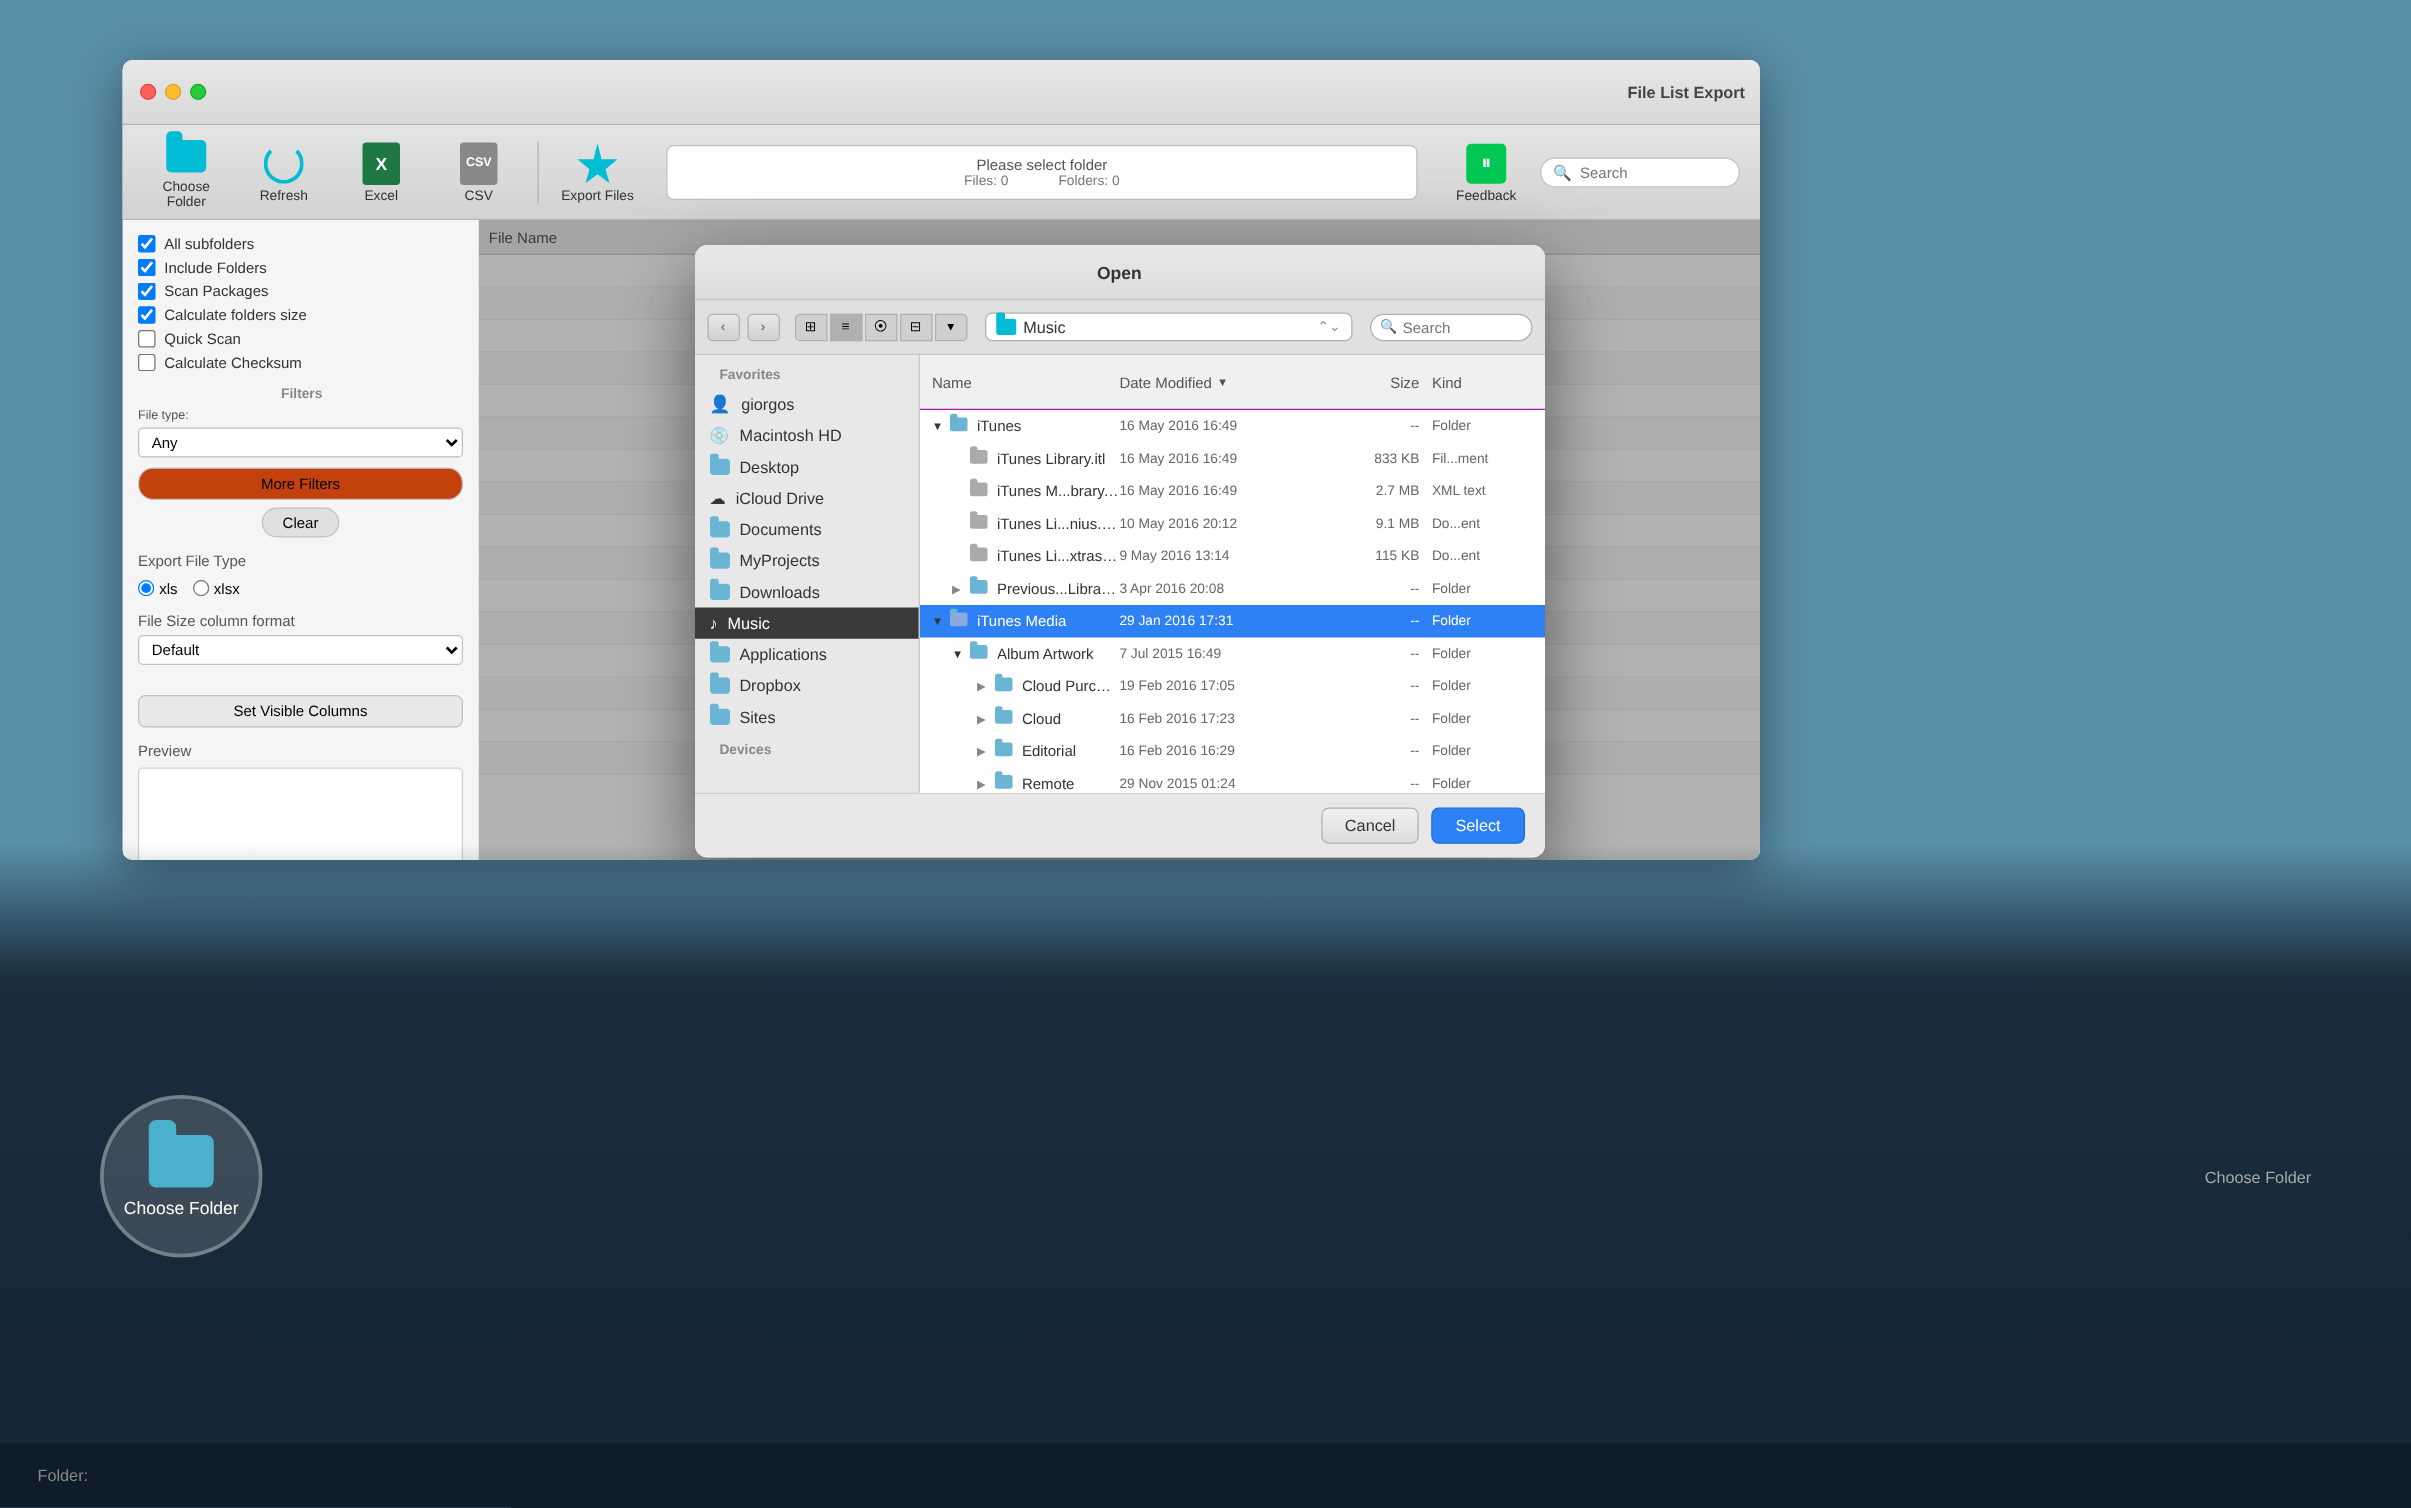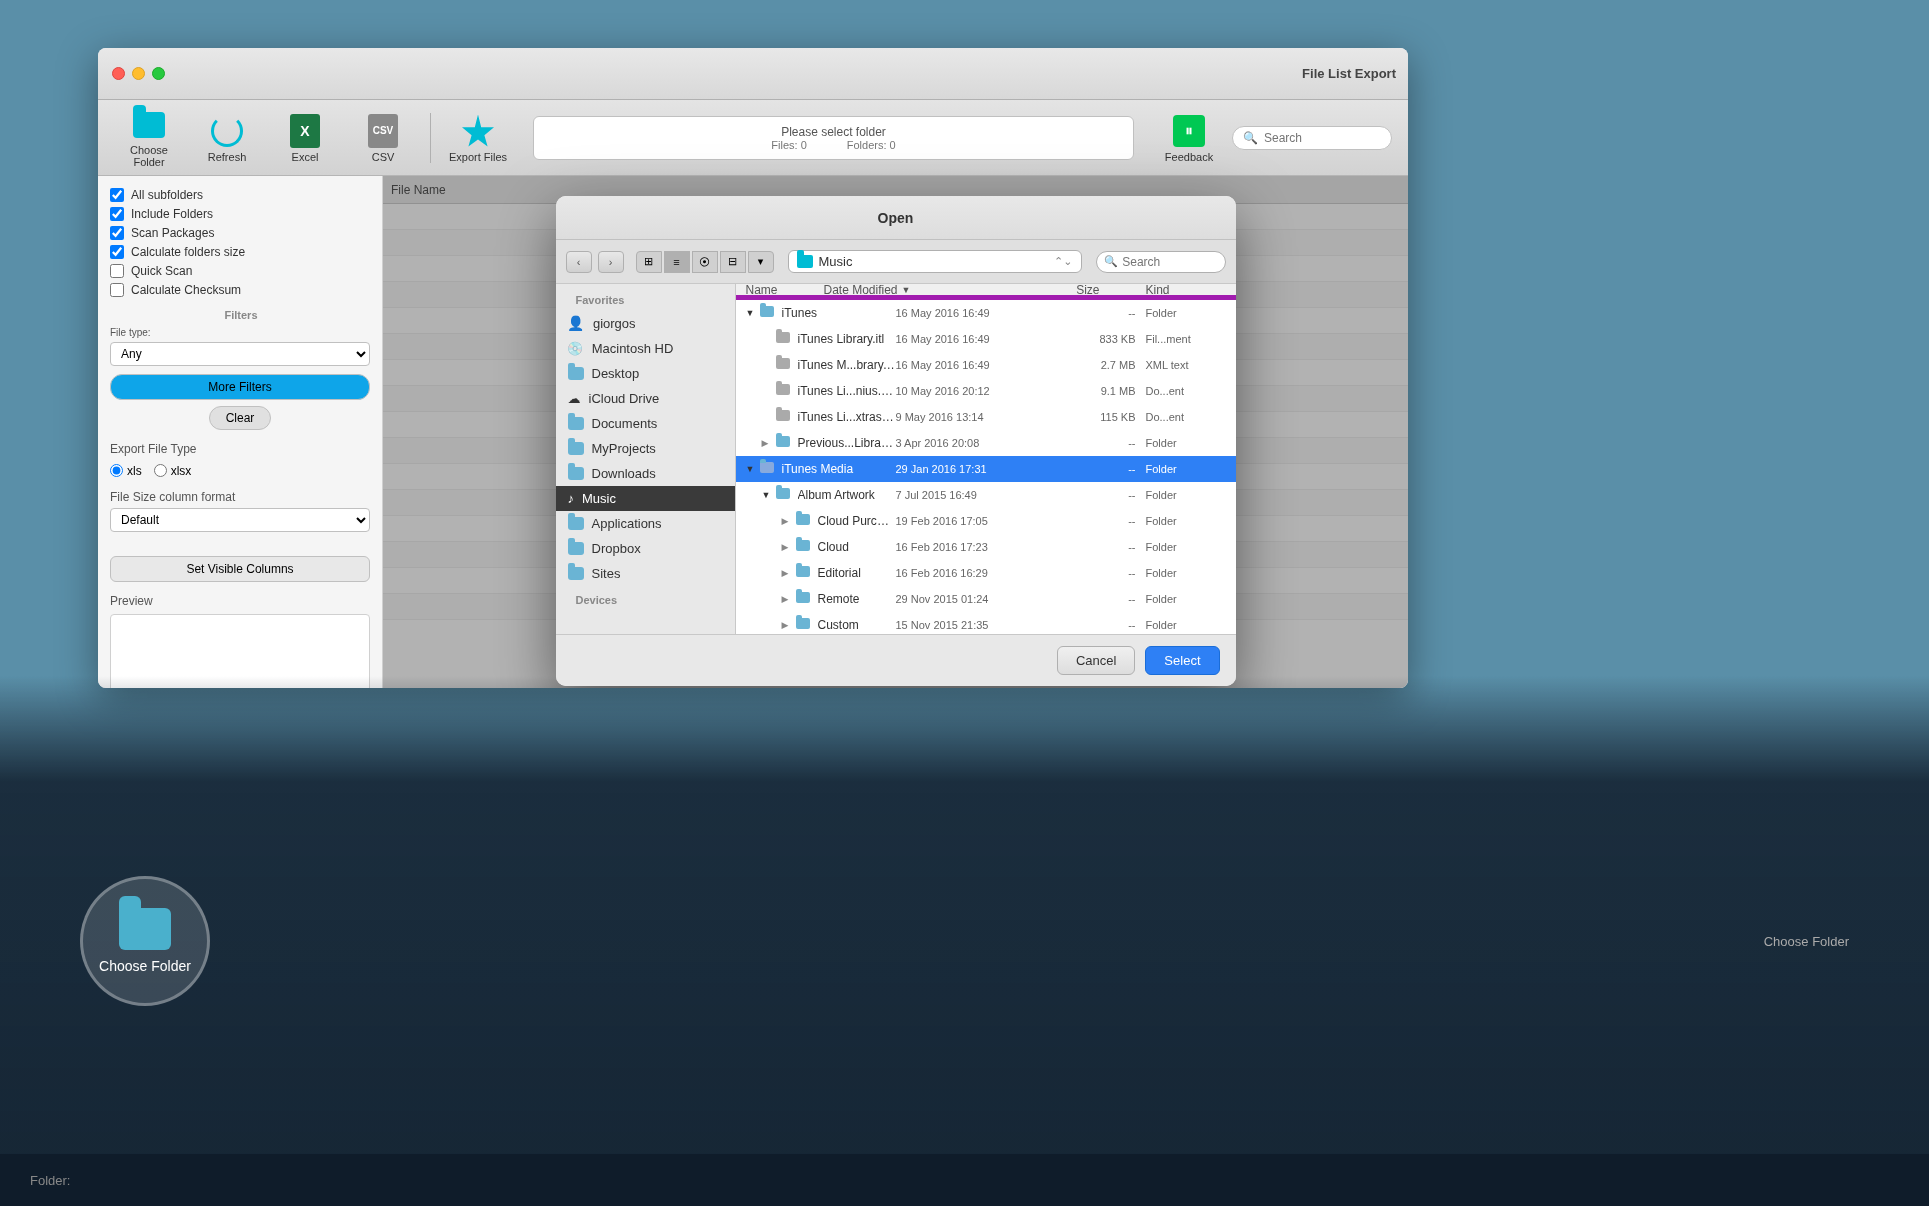--- a/index.html
+++ b/index.html
@@ -265,21 +265,21 @@
       border: 1px solid #c0c0c0;
       border-radius: 4px;
       background: white;
       font-size: 12px;
       margin-bottom: 8px;
     }
 
     .btn-more-filters {
       width: 100%;
       padding: 5px;
-      background: #0ea5e9;
+      background: #c2410c;
       border: 1px solid #c0c0c0;
       border-radius: 12px;
       font-size: 12px;
       cursor: pointer;
       text-align: center;
       margin-bottom: 6px;
     }
     .btn-clear {
       padding: 4px 16px;
       background: #e0e0e0;
@@ -572,26 +572,25 @@
     .dialog-file-list {
       flex: 1;
       overflow-y: auto;
       background: white;
     }
 
     .file-list-header {
       display: flex;
       align-items: center;
       padding: 0 10px;
-      height: 16px;
+      height: 44px;
       background: #f0f0f0;
-      border-bottom: 5px solid #a21caf;
+      border-bottom: 1px solid #a21caf;
       font-size: 12px;
       color: #555;
-      gap: 36px;
     }
     .flh-name { flex: 1; }
     .flh-date { width: 160px; display: flex; align-items: center; gap: 4px; }
     .flh-size { width: 80px; text-align: right; }
     .flh-kind { width: 90px; padding-left: 10px; }
 
     .file-row {
       display: flex;
       align-items: center;
       padding: 0 10px;

